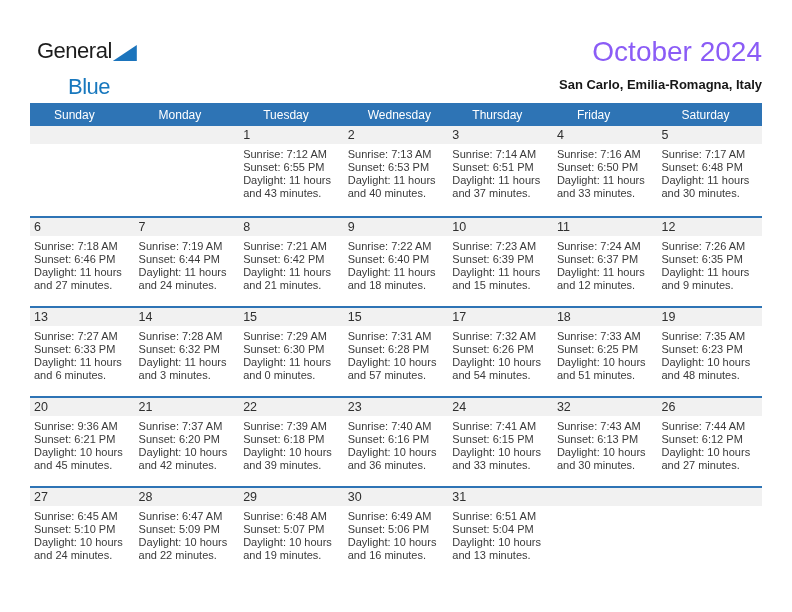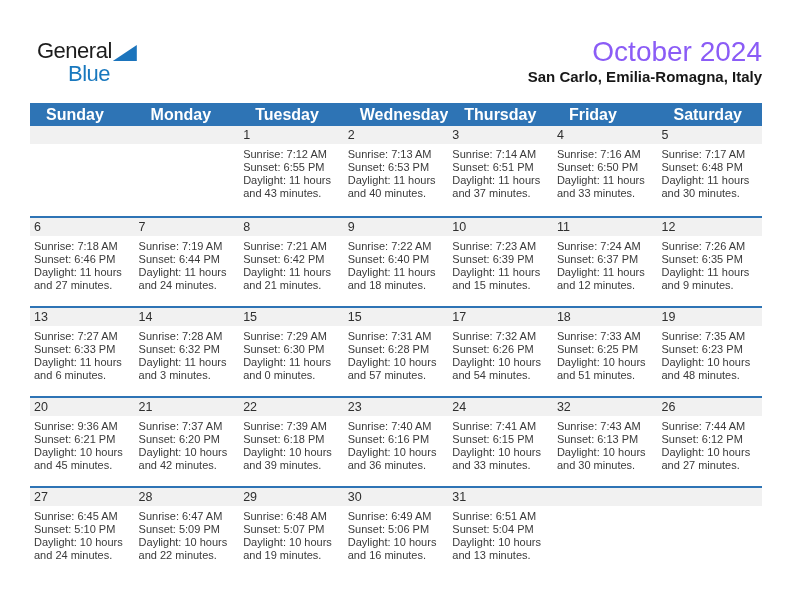--- a/index.html
+++ b/index.html
@@ -14,36 +14,36 @@
 
   
   .logo { position: absolute; left: 37px; top: 40px; line-height: 1; }
   .logo-top { display: flex; align-items: flex-end; }
   .logo-general { font-size: 22px; font-weight: 400; color: #1c1c1c; letter-spacing: -0.5px; }
   .logo-tri {
     display: inline-block; width: 24px; height: 16px; margin-left: 1px; margin-bottom: 1px;
     background: #1b74bc;
     clip-path: polygon(0 100%, 100% 0, 100% 100%);
   }
-  .logo-blue { font-size: 22px; font-weight: 400; color: #1878be; letter-spacing: -0.5px; margin: 1px 0 0 31px; }
+  .logo-blue { font-size: 22px; font-weight: 400; color: #1878be; letter-spacing: -0.5px; margin: 14px 0 0 31px; }
 
   
   .titles { position: absolute; right: 30px; top: 36px; text-align: right; }
   .month-title { font-size: 28px; font-weight: 400; color: #8b5cf6; letter-spacing: 0; }
-  .location-subtitle { font-size: 15px; font-weight: 700; color: #171717; }
+  .location-subtitle { font-size: 13px; font-weight: 700; color: #171717; margin-top: 9px; }
 
   
   .calendar { position: absolute; left: 30px; top: 103px; width: 732px; }
   .weekday-row {
     display: flex; height: 23px; align-items: center;
     background: #2e74b5;
   }
   .weekday {
-    flex: 1; color: #ffffff; font-size: 16px; font-weight: 700;
-    padding-left: 16px; white-space: nowrap; overflow: hidden;
+    flex: 1; color: #ffffff; font-size: 12px; font-weight: 400;
+    padding-left: 24px; white-space: nowrap; overflow: hidden;
   }
   .week-row { display: flex; height: 90px; }
   .week-row + .week-row { border-top: 2px solid #2e74b5; }
   .cell { flex: 1; display: flex; flex-direction: column; overflow: hidden; }
   .band {
     height: 18px; background: #f1f1f1; flex: 0 0 18px;
     font-size: 12.5px; color: #2f2f2f; padding: 2px 0 0 4px;
   }
   .lines {
     padding: 4px 2px 0 4px;

